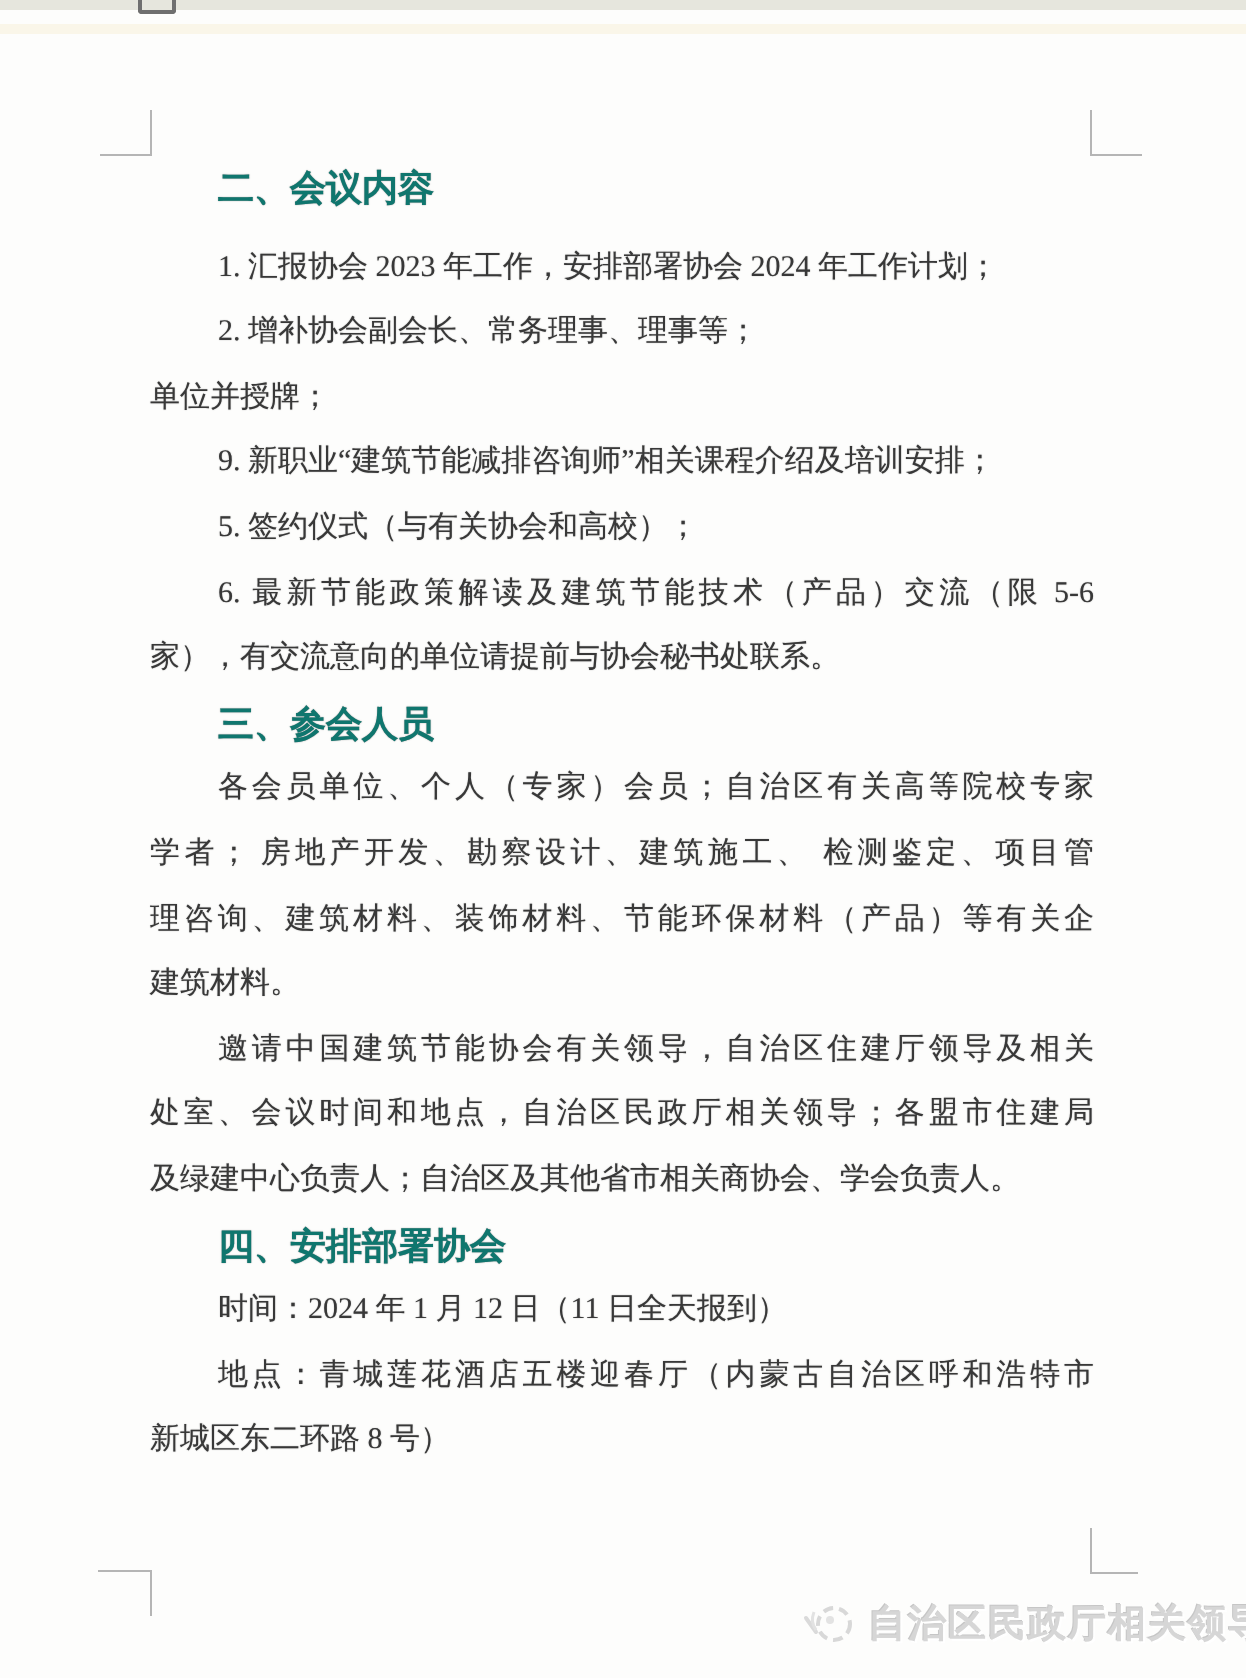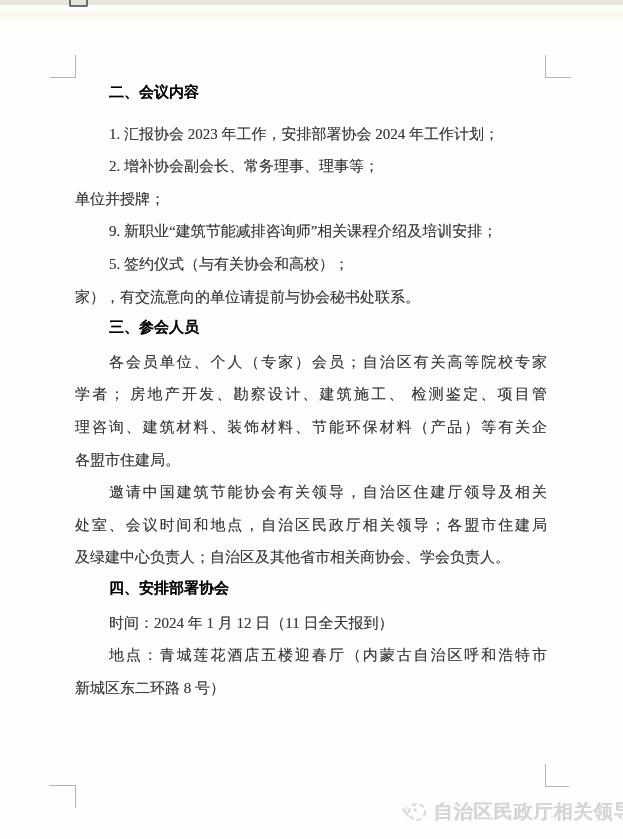--- a/index.html
+++ b/index.html
@@ -45,23 +45,23 @@
   }
   .line {
     height: 32.6px; line-height: 32.6px;
     font-size: 15px;
     white-space: nowrap;
     text-shadow: 0 0 0.6px rgba(40,40,40,0.45);
   }
   .first { padding-left: 34px; }
   .just  { text-align: justify; text-align-last: justify; }
   .heading {
-    font-family: Liberation Mono, monospace;
-    font-weight: 700; font-size: 15px;
-    color: #000000;
+    font-family: Liberation Sans, sans-serif;
+    font-weight: 700; font-size: 18px;
+    color: #0f766e;
     text-shadow: 0 0 0.6px rgba(20,20,20,0.55);
   }
   .gap-after { margin-bottom: 7px; }
 
   .watermark {
     position: absolute; left: 401px; top: 797px; height: 30px;
     display: flex; align-items: center; gap: 5px;
     z-index: 3;
   }
   .watermark .wm-text {
@@ -91,27 +91,28 @@
   <div class="mark br-h"></div>
 
   <div class="doc">
 
     <div class="line heading first gap-after">二、会议内容</div>
     <div class="line first">1. 汇报协会 2023 年工作，安排部署协会 2024 年工作计划；</div>
     <div class="line first">2. 增补协会副会长、常务理事、理事等；</div>
     <div class="line">单位并授牌；</div>
     <div class="line first">9. 新职业“建筑节能减排咨询师”相关课程介绍及培训安排；</div>
     <div class="line first">5. 签约仪式（与有关协会和高校）；</div>
+    <div class="line first just">6. 最新节能政策解读及建筑节能技术（产品）交流（限 5-6</div>
     <div class="line">家），有交流意向的单位请提前与协会秘书处联系。</div>
 
     <div class="line heading first">三、参会人员</div>
     <div class="line first just">各会员单位、个人（专家）会员；自治区有关高等院校专家</div>
     <div class="line just">学者； 房地产开发、勘察设计、建筑施工、 检测鉴定、项目管</div>
     <div class="line just">理咨询、建筑材料、装饰材料、节能环保材料（产品）等有关企</div>
-    <div class="line">各盟市住建局。</div>
+    <div class="line">建筑材料。</div>
     <div class="line first just">邀请中国建筑节能协会有关领导，自治区住建厅领导及相关</div>
     <div class="line just">处室、会议时间和地点，自治区民政厅相关领导；各盟市住建局</div>
     <div class="line">及绿建中心负责人；自治区及其他省市相关商协会、学会负责人。</div>
 
     <div class="line heading first">四、安排部署协会</div>
     <div class="line first">时间：2024 年 1 月 12 日（11 日全天报到）</div>
     <div class="line first just">地点：青城莲花酒店五楼迎春厅（内蒙古自治区呼和浩特市</div>
     <div class="line">新城区东二环路 8 号）</div>
 
   </div>

